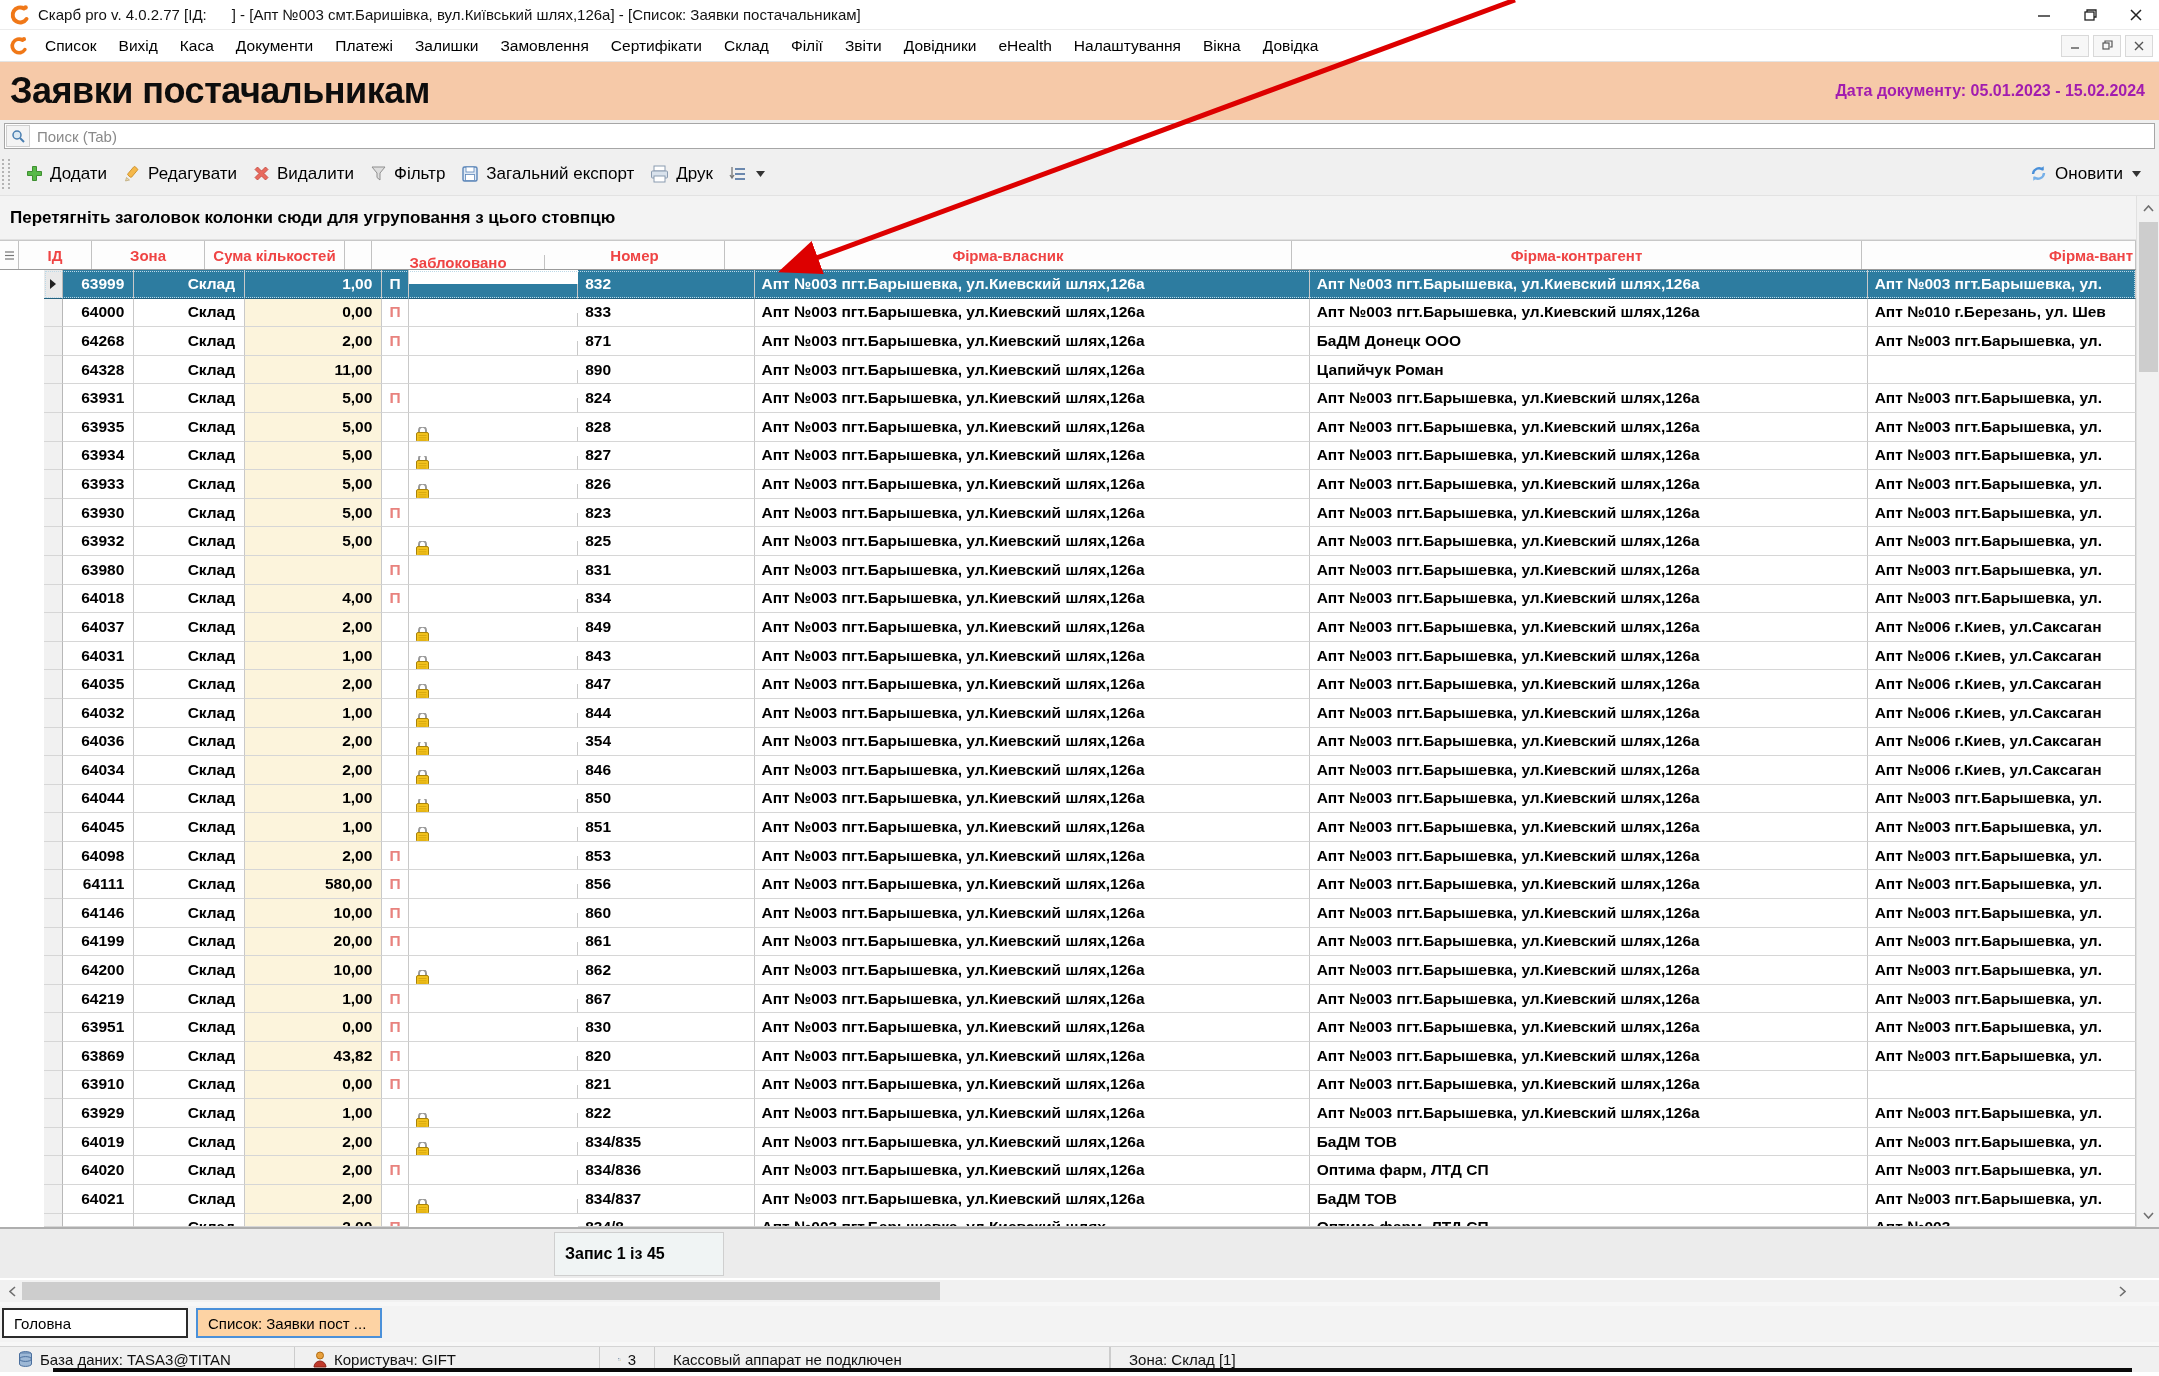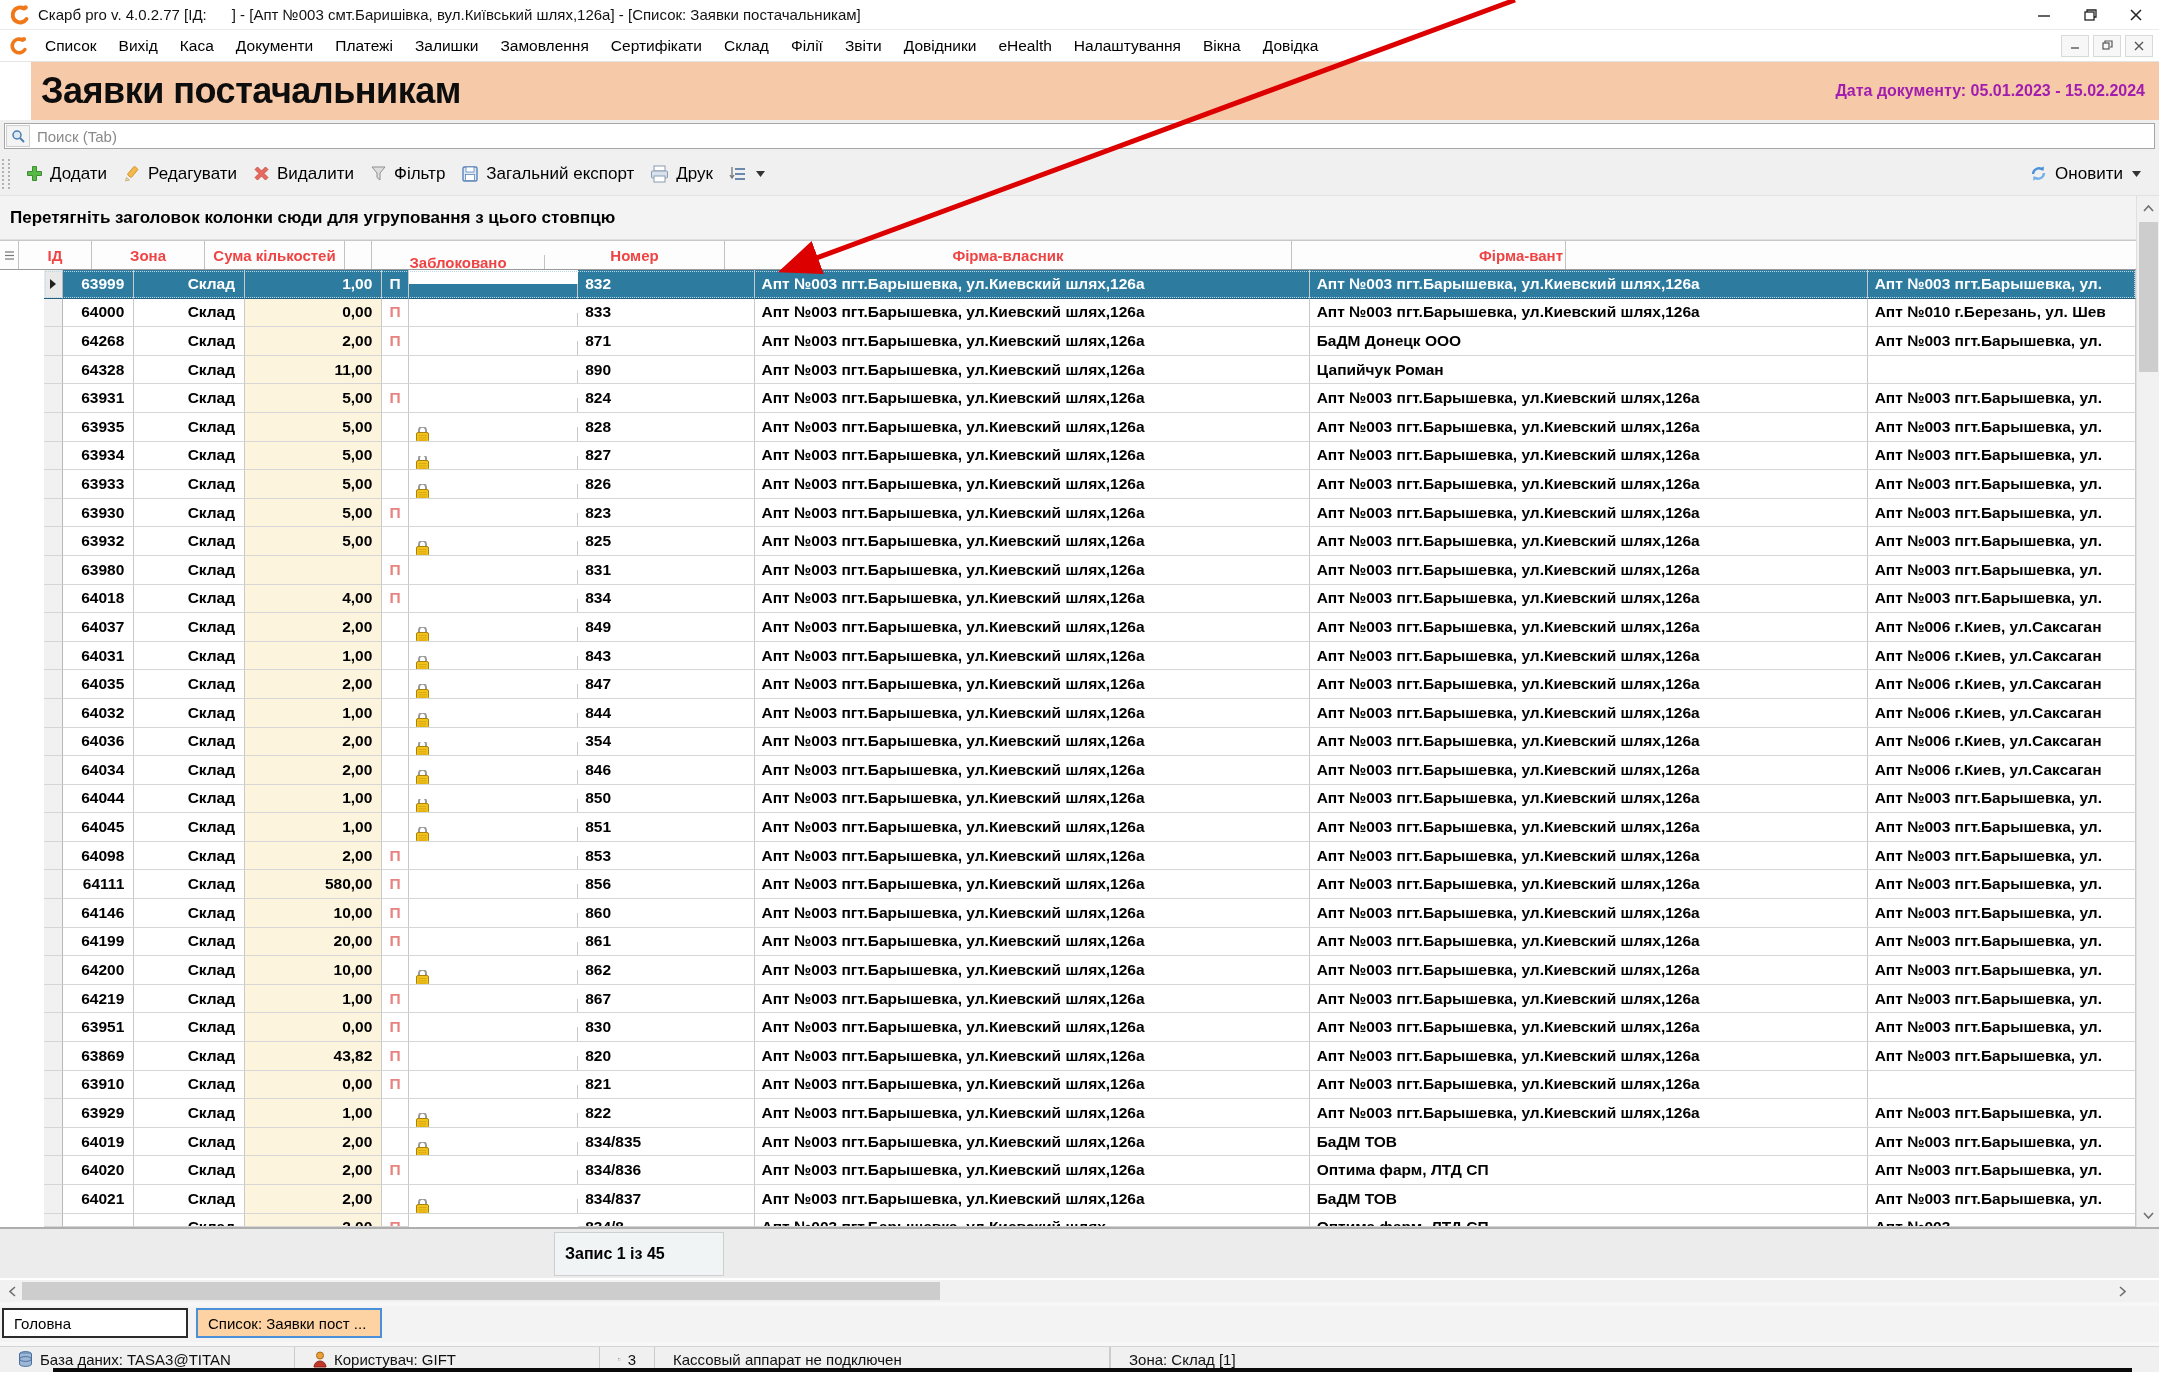--- a/index.html
+++ b/index.html
@@ -14,21 +14,21 @@
   .winbtn { width:46px; height:100%; display:flex; align-items:center; justify-content:center; }
 
   
   .menubar { height:32px; background:#fff; display:flex; align-items:center; padding-left:8px; border-bottom:1px solid #e4e4e4; }
   .menu-items { display:flex; flex:1; margin-left:6px; }
   .menu-item { padding:4px 11px; font-size:15.5px; color:#000; cursor:default; }
   .mdibtns { display:flex; margin-right:6px; gap:4px; }
   .mdibtn { width:28px; height:22px; display:flex; align-items:center; justify-content:center; border:1px solid #d9d9d9; background:#f7f7f7; }
 
   
-  .band { height:58px; background:#f6c9a8; display:flex; align-items:center; padding:0 14px 0 10px;margin-left:31px; }
+  .band { height:58px; background:#f6c9a8; display:flex; align-items:center; padding:0 14px 0 10px; }
   .band h1 { font-size:36px; font-weight:bold; color:#0d0d0d; letter-spacing:-0.5px; flex:1; }
   .band .daterange { font-size:16px; font-weight:bold; color:#a21caf; }
 
   
   .searchrow { height:32px; background:#f0f0f0; padding:3px 4px; }
   .searchbox { height:26px; background:#fff; border:1px solid #a6a6a6; display:flex; align-items:center; }
   .searchbox .sicon { width:24px; height:22px; margin:1px; border:1px solid #cfcfcf; background:#f4f4f4; display:flex; align-items:center; justify-content:center; }
   .searchbox input { border:none; outline:none; flex:1; font-size:15px; font-family:inherit; color:#333; padding-left:6px; background:transparent; }
   .searchbox input::placeholder { color:#8a8a8a; }
 
@@ -289,20 +289,21 @@
             <line x1="1" y1="9" x2="10" y2="9" stroke="#777" stroke-width="1.2"></line>
           </svg>
       </div>
       <div class="hcell c-id">ІД</div>
       <div class="hcell c-zone">Зона</div>
       <div class="hcell c-qty">Сума кількостей</div>
       <div class="hcell c-mark"></div>
       <div class="hcell c-lock">Заблоковано</div>
       <div class="hcell c-num">Номер</div>
       <div class="hcell c-owner">Фірма-власник</div>
+      <div class="hcell c-contra">Фірма-контрагент</div>
       <div class="hcell c-consig right">Фірма-вант</div>
     </div>
 
     <div class="rows">
         <div class="row selected">
     <div class="cell c-sel">
       <svg class="sel-arrow" width="8" height="10" viewBox="0 0 8 10">
               <path d="M1 0 L7 5 L1 10 z" fill="#222"></path>
             </svg>
     </div>

